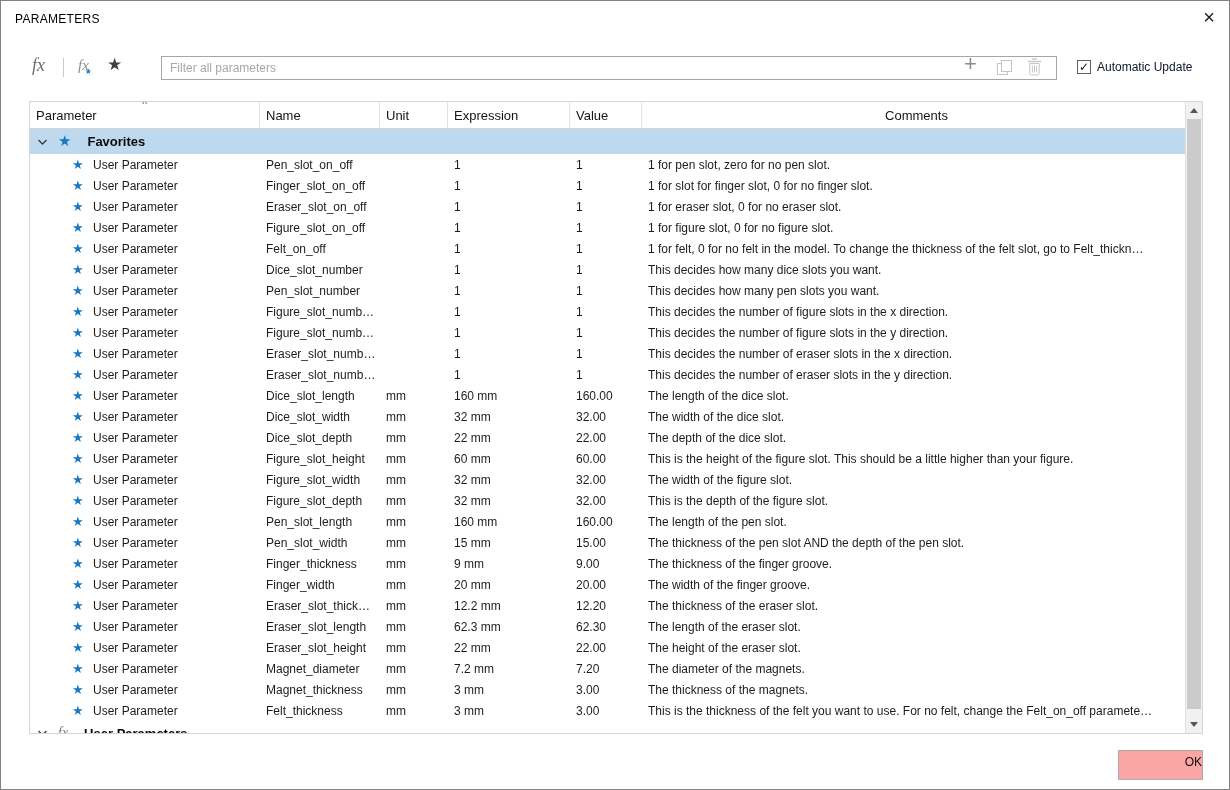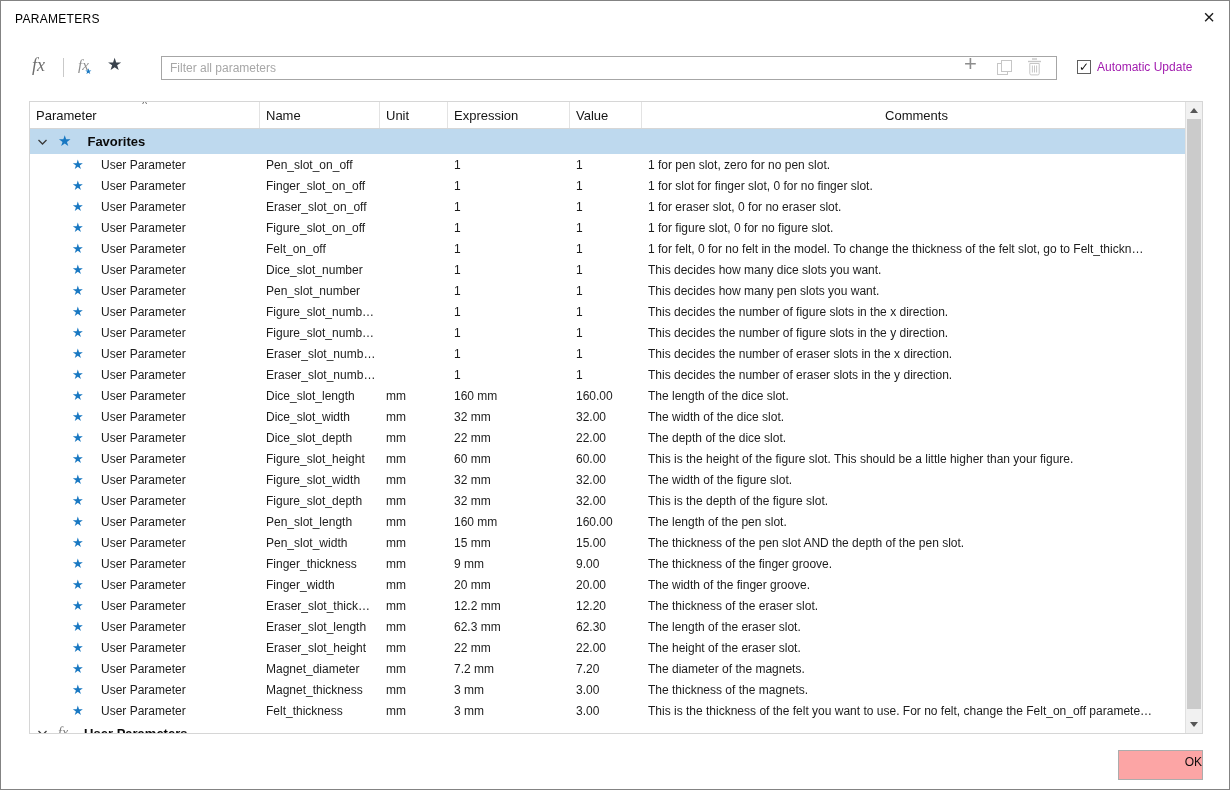--- a/index.html
+++ b/index.html
@@ -18,21 +18,21 @@
   .fx2 { position:absolute; left:77px; top:6px; font-family:"Liberation Serif", serif; font-style:italic; font-size:15px; color:#8c8c8c; cursor:pointer; }
   .fx2-accent { position:absolute; right:-3px; bottom:-2px; font-family:"DejaVu Sans", sans-serif; font-style:normal; font-size:8px; color:#1878c2; }
   .star-tb { position:absolute; left:106px; top:3px; font-family:"DejaVu Sans", sans-serif; font-size:17px; color:#39424c; cursor:pointer; }
   .filter { position:absolute; left:160px; top:5px; width:896px; height:24px; border:1px solid #a6a6a6; background:#fff; font-family:"Liberation Sans", sans-serif; font-size:12px; color:#333; padding:0 8px; outline:none; }
   .filter::placeholder { color:#a7a7a7; }
   .plus { position:absolute; left:963px; top:0px; font-size:22px; font-weight:300; color:#8d8d8d; cursor:pointer; }
   .icon-copy { position:absolute; left:995px; top:8px; cursor:pointer; }
   .icon-trash { position:absolute; left:1026px; top:7px; cursor:pointer; }
   .auto-update { position:absolute; left:1076px; top:9px; display:flex; align-items:center; gap:6px; cursor:pointer; }
   .checkbox { width:14px; height:14px; border:1px solid #5f5f5f; background:#fff; font-family:"DejaVu Sans", sans-serif; font-size:12px; line-height:12px; text-align:center; color:#101010; }
-  .auto-label { font-size:12px; color:#a21caf; }
+  .auto-label { font-size:12px; color:#0f172a; }
 
   
   .tablewrap { position:absolute; left:28px; top:100px; width:1174px; height:633px; border:1px solid #d6d6d6; background:#fff; }
   .tinner { position:absolute; left:0; top:0; right:17px; bottom:0; overflow:hidden; }
   .thead { display:flex; height:27px; border-bottom:1px solid #d6d6d6; background:#fff; }
   .th { position:relative; font-size:13px; color:#141414; padding:6px 0 0 6px; border-right:1px solid #e3e3e3; white-space:nowrap; cursor:pointer; }
   .th:last-child { border-right:none;text-align:center; }
   .sort { position:absolute; top:-3px; left:50%; transform:translateX(-50%); font-size:10px; color:#4d4d4d; }
 
   .w-param { width:230px; } .w-name { width:120px; } .w-unit { width:68px; }
@@ -42,21 +42,21 @@
   .group-fav { background:#bed9ee; }
   .group-up { background:#fff; height:24px; }
   .chev { margin-left:7px; display:inline-flex; }
   .gstar { font-family:"DejaVu Sans", sans-serif; color:#1878c2; font-size:15px; margin-left:10px; line-height:1; }
   .gfx { font-family:"Liberation Serif", serif; font-style:italic; font-size:14px; color:#7b7b7b; margin-left:10px; line-height:1; }
   .glabel { font-size:13px; font-weight:700; color:#0a0a0a; margin-left:16px; }
 
   .trow { display:flex; align-items:center; height:21px; font-size:12px; color:#1c1c1c; background:#fff; cursor:default; }
   .c-param { width:230px; display:flex; align-items:center; }
   .rstar { font-family:"DejaVu Sans", sans-serif; color:#1878c2; font-size:13px; margin-left:42px; width:15px; line-height:1; cursor:pointer; }
-  .ptype { margin-left:14px; }
+  .ptype { margin-left:6px; }
   .cell { padding-left:6px; white-space:nowrap; overflow:hidden; }
 
   
   .scrollbar { position:absolute; right:0; top:0; width:17px; height:100%; background:#f1f1f1; border-left:1px solid #e0e0e0; }
   .sb-btn { position:absolute; left:0; width:16px; height:17px; background:#f1f1f1; cursor:pointer; }
   .sb-up { top:0; } .sb-down { bottom:0; }
   .tri-up { position:absolute; left:4px; top:6px; width:0; height:0; border-left:4px solid transparent; border-right:4px solid transparent; border-bottom:5px solid #565656; }
   .tri-down { position:absolute; left:4px; top:6px; width:0; height:0; border-left:4px solid transparent; border-right:4px solid transparent; border-top:5px solid #565656; }
   .sb-thumb { position:absolute; left:1px; top:17px; width:14px; height:590px; background:#cbcbcb; cursor:pointer; }
 

